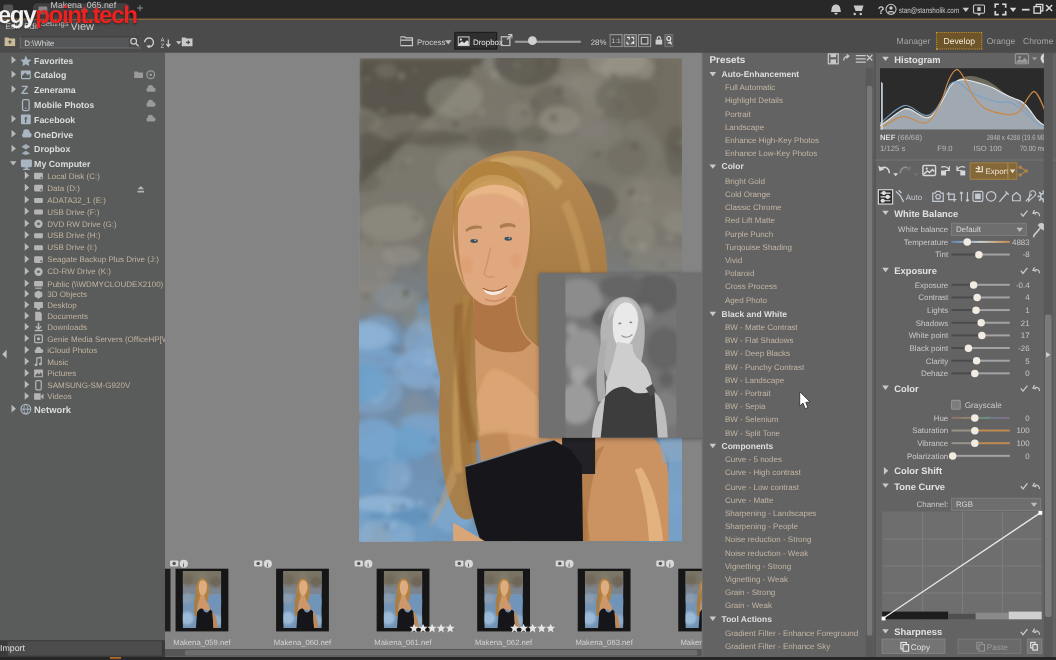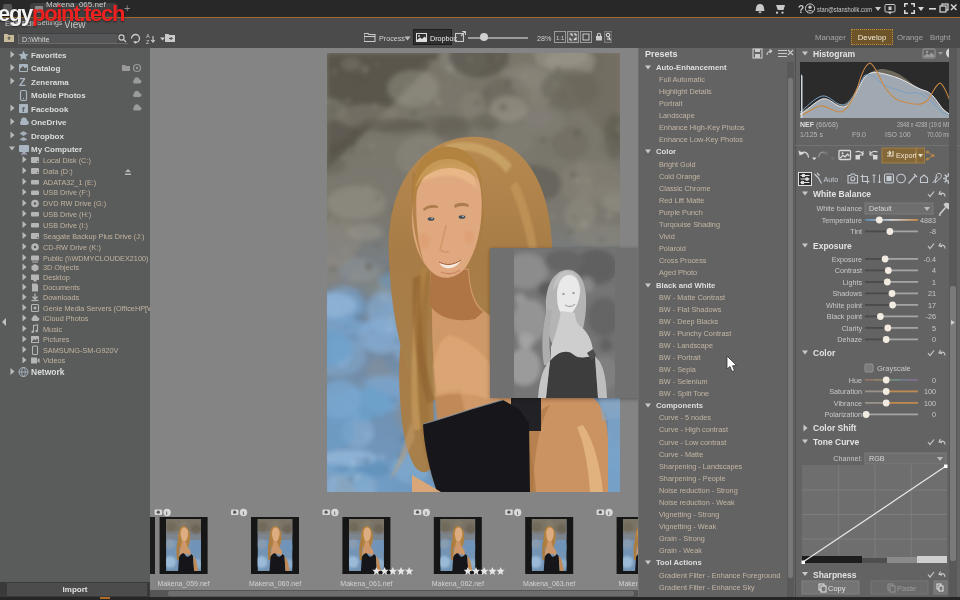--- a/index.html
+++ b/index.html
@@ -605,21 +605,21 @@
     <rect x="42" y="5" width="6" height="4.5" fill="#ccc"></rect>
  <rect x="50.5" y="0.5" width="7.5" height="11" fill="#5d5d5d" stroke="#9a9a9a" opacity="0.6"></rect>
     <circle cx="54" cy="4" r="1.8" fill="none" stroke="#e8e8e8"></circle>
     <path d="M54.8,5.5 L56.5,9.5 M53,8 L56.5,8" stroke="#e8e8e8" fill="none"></path>
 </svg>
 
 <div class="a" style="left:815px;top:33px;font-size:7.8px;color:#a5a5a5">Manager</div>
 <div class="a" style="left:851px;top:29px;width:42px;height:16px;background:#6e5529;border:1px dotted #bb8c3c"></div>
 <div class="a" style="left:851px;top:33px;width:42px;text-align:center;font-size:7.8px;font-weight:normal;color:#f3ead9">Develop</div>
 <div class="a" style="left:897px;top:33px;font-size:7.8px;color:#a5a5a5">Orange</div>
-<div class="a" style="left:930px;top:33px;font-size:7.8px;color:#a5a5a5">Bright</div>
+<div class="a" style="left:930px;top:33px;font-size:7.8px;color:#a5a5a5">Chrome</div>
 
 <div class="a" style="left:0;top:48px;width:150px;height:552px;background:#5a5b5b"></div>
 <svg class="a" style="left:0;top:48px" width="150" height="552" viewBox="0 0 150 552">
 <path d="M10.5,3 L14.5,6.5 L10.5,10 Z" fill="#b9b9b9"></path>
 <path d="M23.5,2.5 L25,6 L28.5,6.3 L26,8.8 L26.6,12 L23.5,10.3 L20.4,12 L21,8.8 L18.5,6.3 L22,6 Z" fill="#a9b6c2"></path>
 <text x="31" y="10" font-size="8" font-weight="bold" fill="#dcdcdc">Favorites</text>
 <path d="M10.5,16 L14.5,19.5 L10.5,23 Z" fill="#b9b9b9"></path>
 <rect x="19" y="16" width="9" height="8" rx="1" fill="#a9b6c2"></rect>
     <path d="M20,21 L23,18 L25,20.5 L27,19 L27,23 L20,23" fill="#5a5b5b"></path>
 <text x="31" y="23" font-size="8" font-weight="bold" fill="#dcdcdc">Catalog</text>
@@ -725,21 +725,21 @@
 <text x="43" y="315.0" font-size="7.3" fill="#c2b5a0">Videos</text>
 <path d="M128,121 L131,124 L125,124 Z M125,125.5 L131,125.5 L131,127 L125,127 Z" fill="#b5b5b5"></path>
 <path d="M10.5,320 L14.5,323.5 L10.5,327 Z" fill="#b9b9b9"></path>
 <circle cx="23.5" cy="324" r="4.5" fill="none" stroke="#a9b6c2" stroke-width="1"></circle>
     <path d="M19,324 L28,324 M23.5,319.5 C21,322 21,326 23.5,328.5 C26,326 26,322 23.5,319.5" fill="none" stroke="#a9b6c2" stroke-width="0.9"></path>
 <text x="31" y="327" font-size="8.5" font-weight="bold" fill="#dcdcdc">Network</text>
 <path d="M6,270 L2,274 L6,278 Z" fill="#c0c0c0"></path>
 </svg>
 <div class="a" style="left:0;top:582px;width:150px;height:18px;background:#3a3a3a"></div>
 <div class="a" style="left:7px;top:583px;width:140px;height:13px;background:#4c4c4c"></div>
-<div class="a" style="left:0;top:585px;width:150px;text-align:center;font-size:8px;font-weight:bold;color:#e0e0e0">Import</div>
+<div class="a" style="left:0;top:585px;width:150px;text-align:left;font-size:8px;font-weight:normal;color:#e0e0e0">Import</div>
 
 <div class="a" style="left:150px;top:48px;width:488px;height:552px;background:#848484"></div>
 <svg class="a" style="left:327px;top:53px" width="293" height="439" viewBox="0 0 293 439">
     <use href="#ph"></use>
   </svg>
 <svg class="a" style="left:150px;top:505px" width="488" height="95" viewBox="0 0 488 95">
 <rect x="0" y="12" width="5" height="57" fill="#1c1c1c"></rect>
 <rect x="9.6" y="12" width="48" height="57" fill="#161616"></rect>
 <svg x="16.1" y="14" width="35" height="52" viewBox="0 0 35 52">
       <use href="#th"></use>

